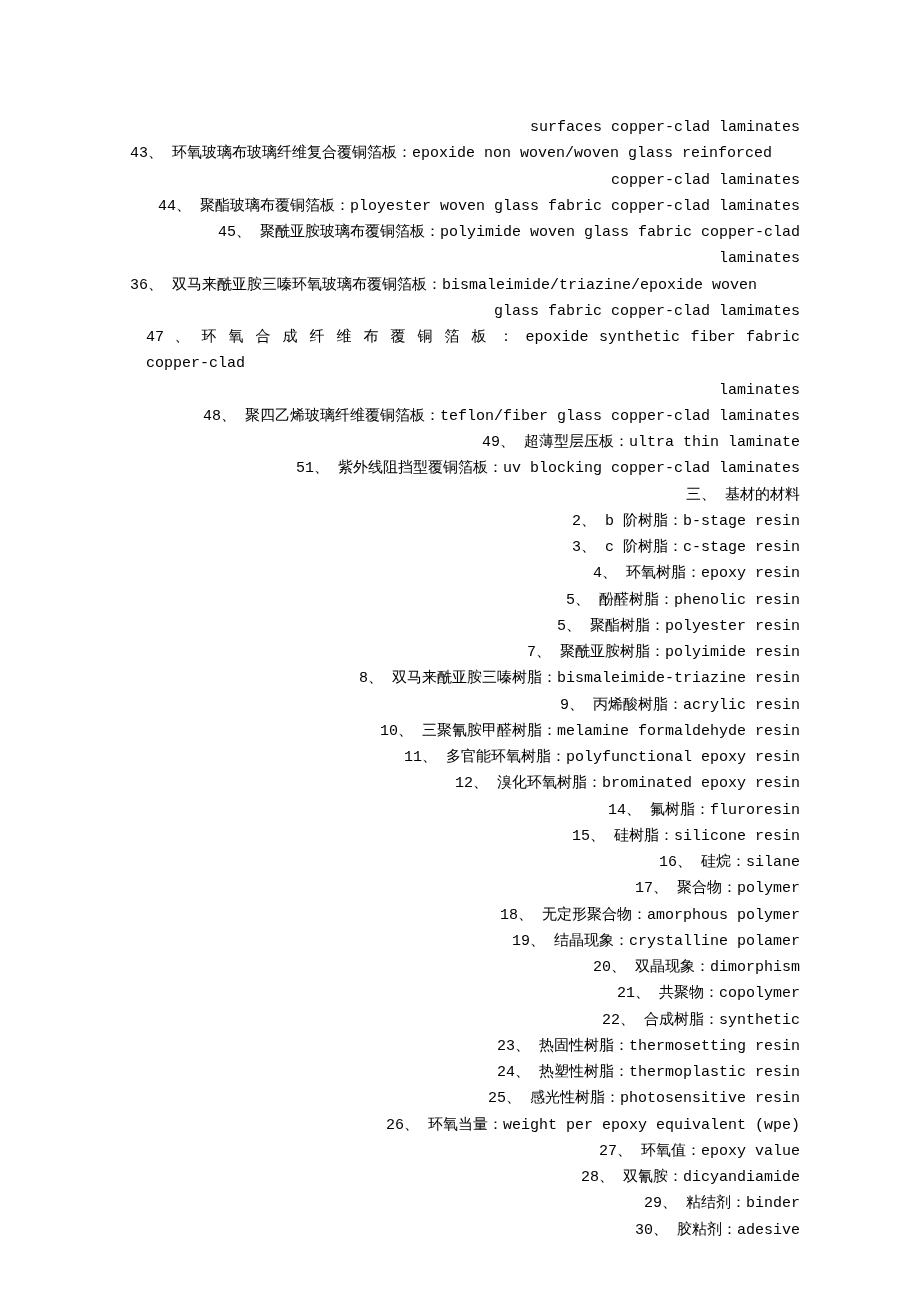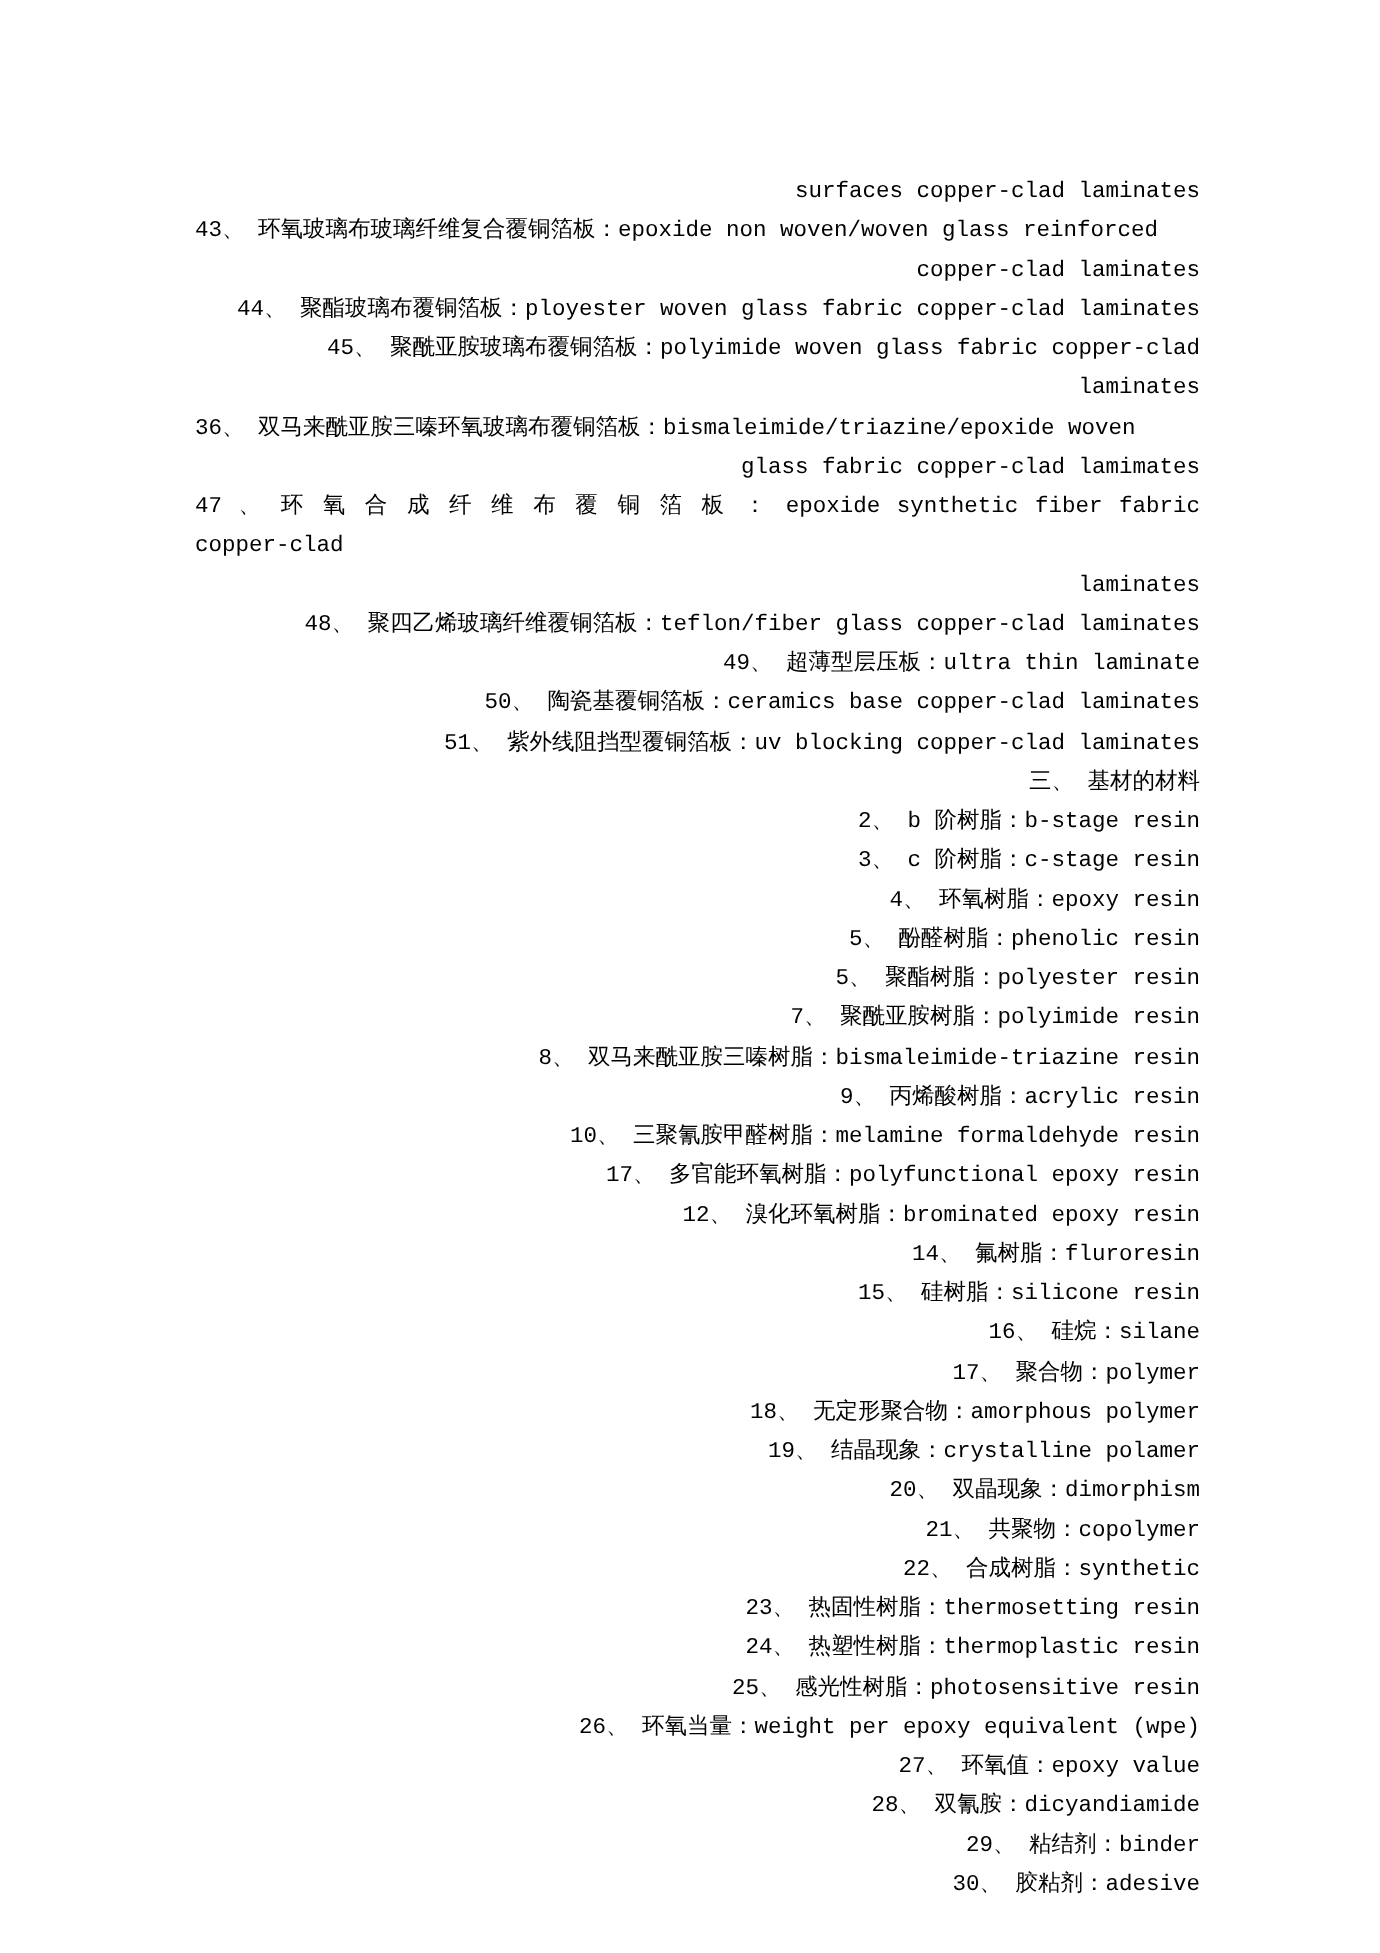--- a/index.html
+++ b/index.html
@@ -21,51 +21,51 @@
   .line {
     text-align: justify;
     text-justify: inter-ideograph;
   }
   .line.last-line {
     text-align: right;
   }
   .line.wide {
     text-align: justify;
     text-align-last: justify;
+    margin-left: 16px;
   }
 </style>
 </head>
 <body>
 
 <div class="page">
   <div id="content">
       <div class="line last-line">surfaces copper-clad laminates</div>
       <div class="line line">43、 环氧玻璃布玻璃纤维复合覆铜箔板：epoxide non woven/woven glass reinforced</div>
       <div class="line last-line">copper-clad laminates</div>
       <div class="line last-line">44、 聚酯玻璃布覆铜箔板：ployester woven glass fabric copper-clad laminates</div>
       <div class="line last-line">45、 聚酰亚胺玻璃布覆铜箔板：polyimide woven glass fabric copper-clad laminates</div>
       <div class="line line">36、 双马来酰亚胺三嗪环氧玻璃布覆铜箔板：bismaleimide/triazine/epoxide woven</div>
       <div class="line last-line">glass fabric copper-clad lamimates</div>
       <div class="line wide">47 、  环 氧 合 成 纤 维 布 覆 铜 箔 板 ： epoxide  synthetic  fiber  fabric  copper-clad</div>
       <div class="line last-line">laminates</div>
       <div class="line last-line">48、 聚四乙烯玻璃纤维覆铜箔板：teflon/fiber glass copper-clad laminates</div>
       <div class="line last-line">49、 超薄型层压板：ultra thin laminate</div>
-      <div class="line last-line">50、 陶瓷基覆铜箔板：ceramics base copper-clad laminates</div>
       <div class="line last-line">51、 紫外线阻挡型覆铜箔板：uv blocking copper-clad laminates</div>
       <div class="line last-line">三、 基材的材料</div>
       <div class="line last-line">2、 b 阶树脂：b-stage resin</div>
       <div class="line last-line">3、 c 阶树脂：c-stage resin</div>
       <div class="line last-line">4、 环氧树脂：epoxy resin</div>
       <div class="line last-line">5、 酚醛树脂：phenolic resin</div>
       <div class="line last-line">5、 聚酯树脂：polyester resin</div>
       <div class="line last-line">7、 聚酰亚胺树脂：polyimide resin</div>
       <div class="line last-line">8、 双马来酰亚胺三嗪树脂：bismaleimide-triazine resin</div>
       <div class="line last-line">9、 丙烯酸树脂：acrylic resin</div>
       <div class="line last-line">10、 三聚氰胺甲醛树脂：melamine formaldehyde resin</div>
-      <div class="line last-line">17、 多官能环氧树脂：polyfunctional epoxy resin</div>
+      <div class="line last-line">11、 多官能环氧树脂：polyfunctional epoxy resin</div>
       <div class="line last-line">12、 溴化环氧树脂：brominated epoxy resin</div>
       <div class="line last-line">14、 氟树脂：fluroresin</div>
       <div class="line last-line">15、 硅树脂：silicone resin</div>
       <div class="line last-line">16、 硅烷：silane</div>
       <div class="line last-line">17、 聚合物：polymer</div>
       <div class="line last-line">18、 无定形聚合物：amorphous polymer</div>
       <div class="line last-line">19、 结晶现象：crystalline polamer</div>
       <div class="line last-line">20、 双晶现象：dimorphism</div>
       <div class="line last-line">21、 共聚物：copolymer</div>
       <div class="line last-line">22、 合成树脂：synthetic</div>

